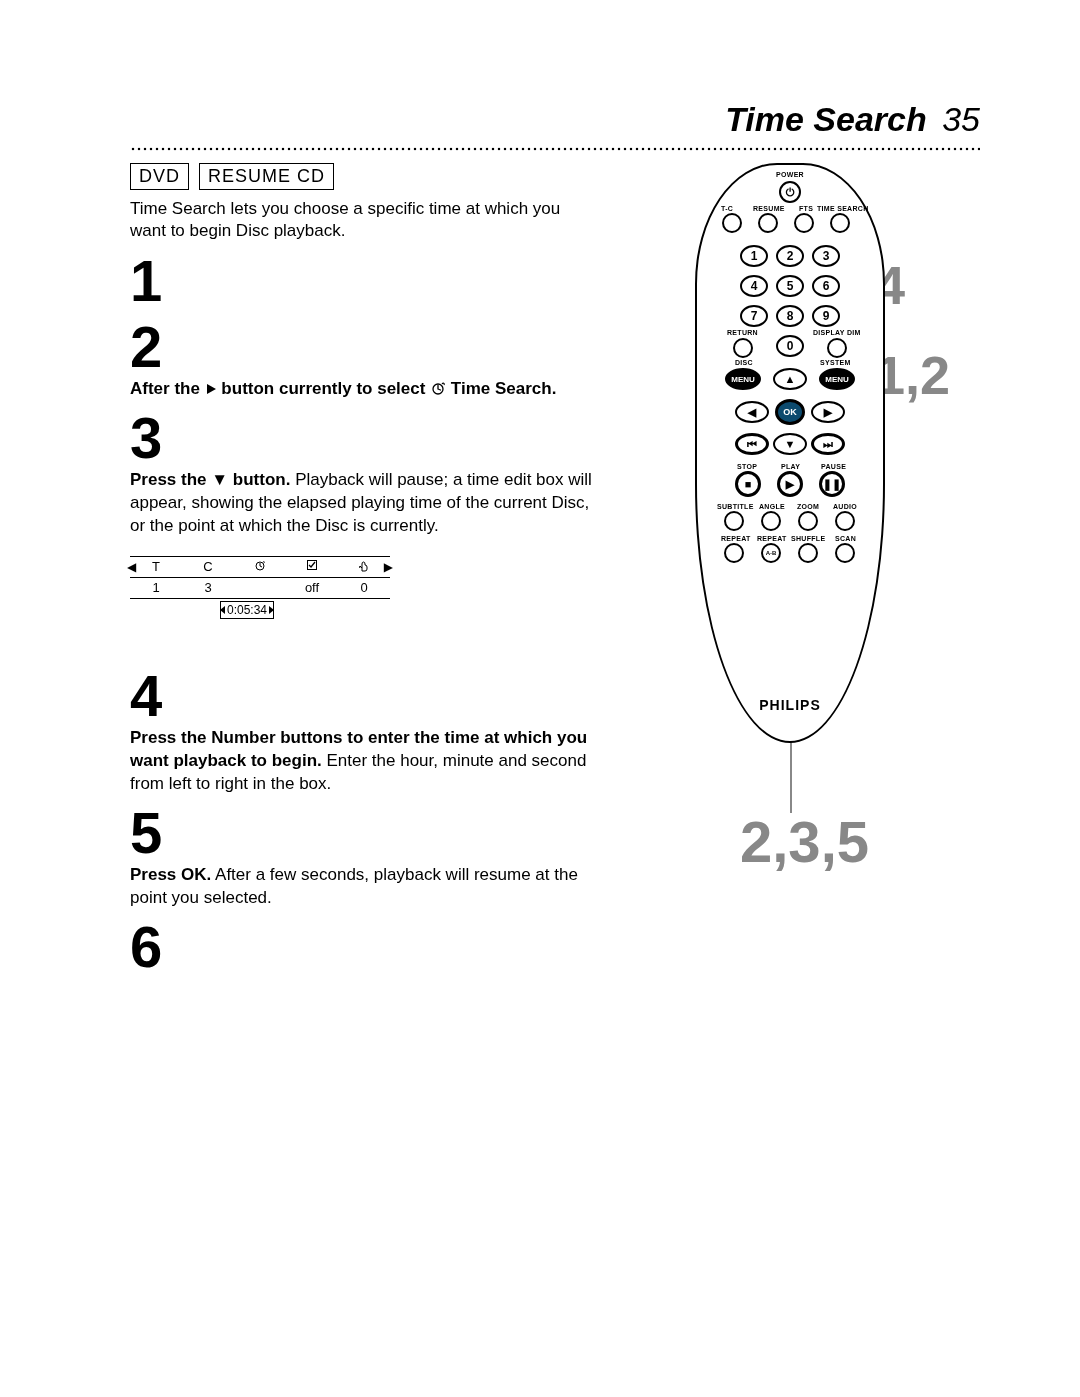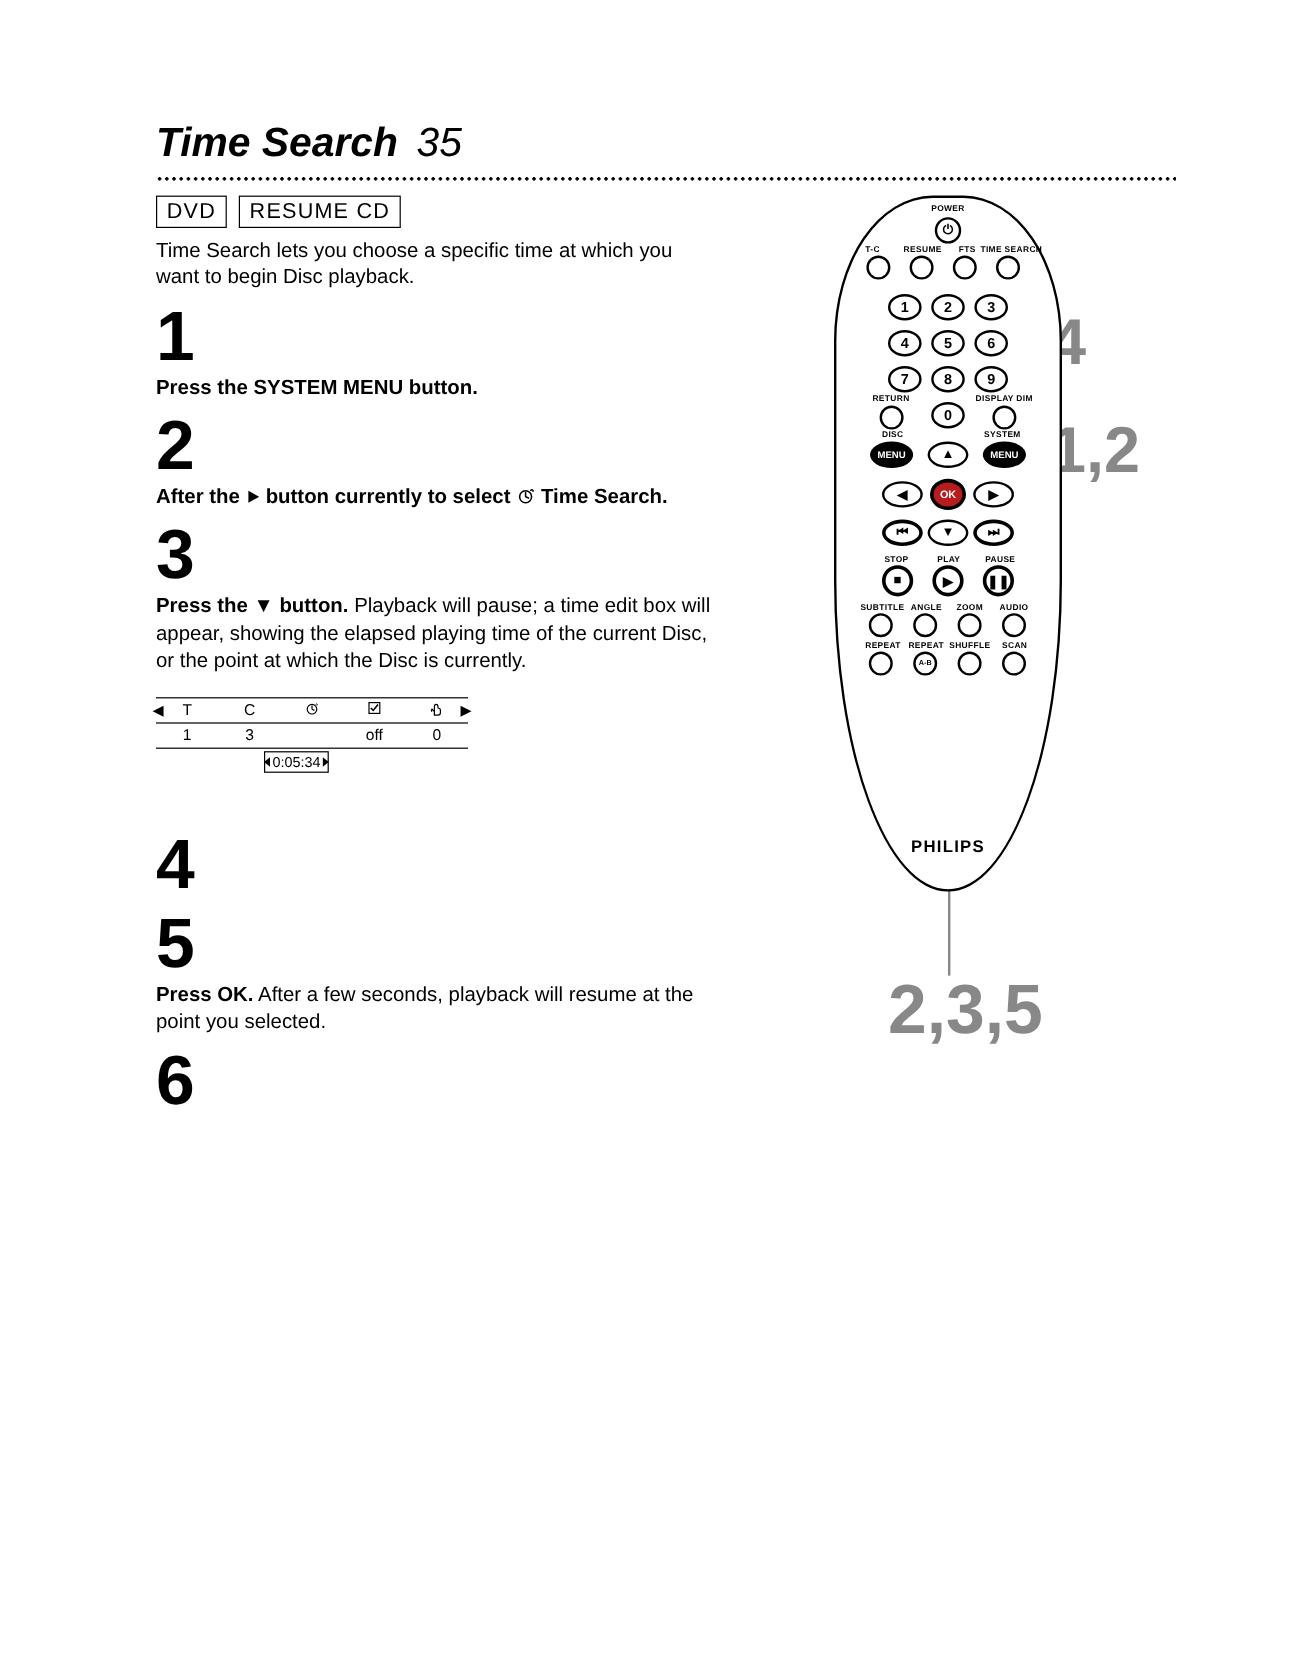--- a/index.html
+++ b/index.html
@@ -10,20 +10,21 @@
     color: #000;
   }
   .page {
     width: 1080px;
     height: 1397px;
     position: relative;
     box-sizing: border-box;
     padding: 100px 100px 0 130px;
   }
   .title-row {
+    text-align: right;
     font-style: italic;
     font-weight: 700;
     font-size: 34px;
     margin-bottom: 6px;
   }
   .title-row .pnum {
     font-weight: 400;
     font-style: italic;
     margin-left: 6px;
   }
@@ -227,23 +228,20 @@
     <div class="left">
 
       <div class="tags">
         <div class="tag">DVD</div>
         <div class="tag">RESUME CD</div>
       </div>
 
       <div class="intro">Time Search lets you choose a specific time at which you want to begin Disc playback.</div>
 
       <div class="stepnum">1</div>
-      <div class="stepline">
-        <b>Press the SYSTEM MENU button.</b>
-      </div>
 
       <div class="stepnum">2</div>
       <div class="stepline">
         <b>
           <span>After the </span>
           <svg class="arrow" width="12" height="12" viewBox="0 0 12 12">
               <polygon points="2,1 11,6 2,11" fill="#000"></polygon>
             </svg>
           <span> button currently to select </span>
           <svg class="clock-icon" width="16" height="16" viewBox="0 0 16 16">
@@ -291,20 +289,23 @@
           <div class="osd-cell"></div>
           <div class="osd-cell">off</div>
           <div class="osd-cell">0</div>
         </div>
         <div class="osd-time">0:05:34</div>
       </div>
 
       <div style="height:60px"></div>
 
       <div class="stepnum">4</div>
+      <div class="stepline">
+        <b>Press the Number buttons to enter the time at which you want playback to begin.</b><span> Enter the hour, minute and second from left to right in the box.</span>
+      </div>
 
       <div class="stepnum">5</div>
       <div class="stepline">
         <b>Press OK.</b><span> After a few seconds, playback will resume at the point you selected.</span>
       </div>
 
       <div class="stepnum">6</div>
     </div>
 
     <div class="right">
@@ -361,21 +362,21 @@
           <div class="rlabel" style="left:125px; top:196px;">SYSTEM</div>
           <div class="rbtn num oval" style="left:30px; top:205px; width:36px; height:22px; border-width:3px; font-size:8px; background:#000; color:#fff;">MENU</div>
           <div class="rbtn oval" style="left:78px; top:205px; width:34px; height:22px;">
               <div class="glyph">▲</div>
             </div>
           <div class="rbtn num oval" style="left:124px; top:205px; width:36px; height:22px; border-width:3px; font-size:8px; background:#000; color:#fff;">MENU</div>
 
           <div class="rbtn oval" style="left:40px; top:238px; width:34px; height:22px;">
               <div class="glyph">◀</div>
             </div>
-          <div class="rbtn num oval" style="left:80px; top:236px; width:30px; height:26px; border-width:3px; font-size:9px; background:#b91c1c; color:#fff;">OK</div>
+          <div class="rbtn num oval" style="left:80px; top:236px; width:30px; height:26px; border-width:3px; font-size:9px; background:#0c4a6e; color:#fff;">OK</div>
           <div class="rbtn oval" style="left:116px; top:238px; width:34px; height:22px;">
               <div class="glyph">▶</div>
             </div>
 
           <div class="rbtn oval" style="left:40px; top:270px; width:34px; height:22px; border-width:3px;">
               <div class="glyph">⏮</div>
             </div>
           <div class="rbtn oval" style="left:78px; top:270px; width:34px; height:22px;">
               <div class="glyph">▼</div>
             </div>

